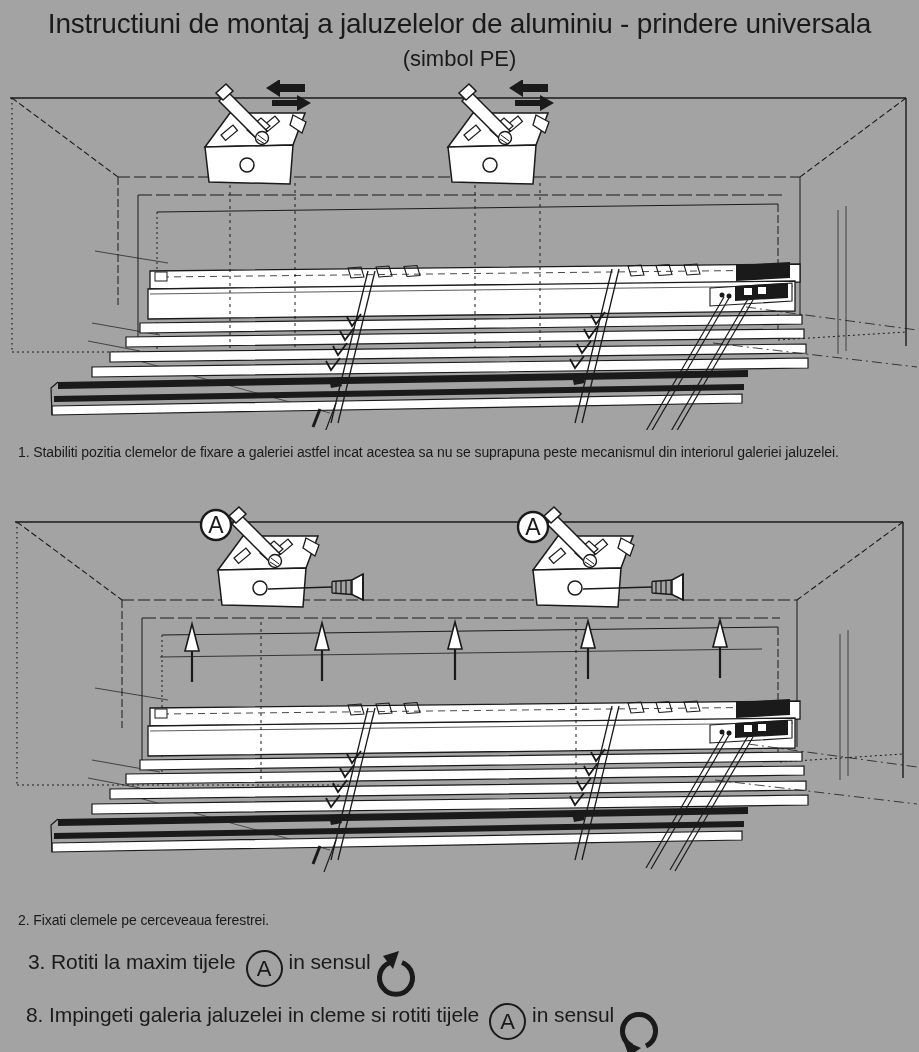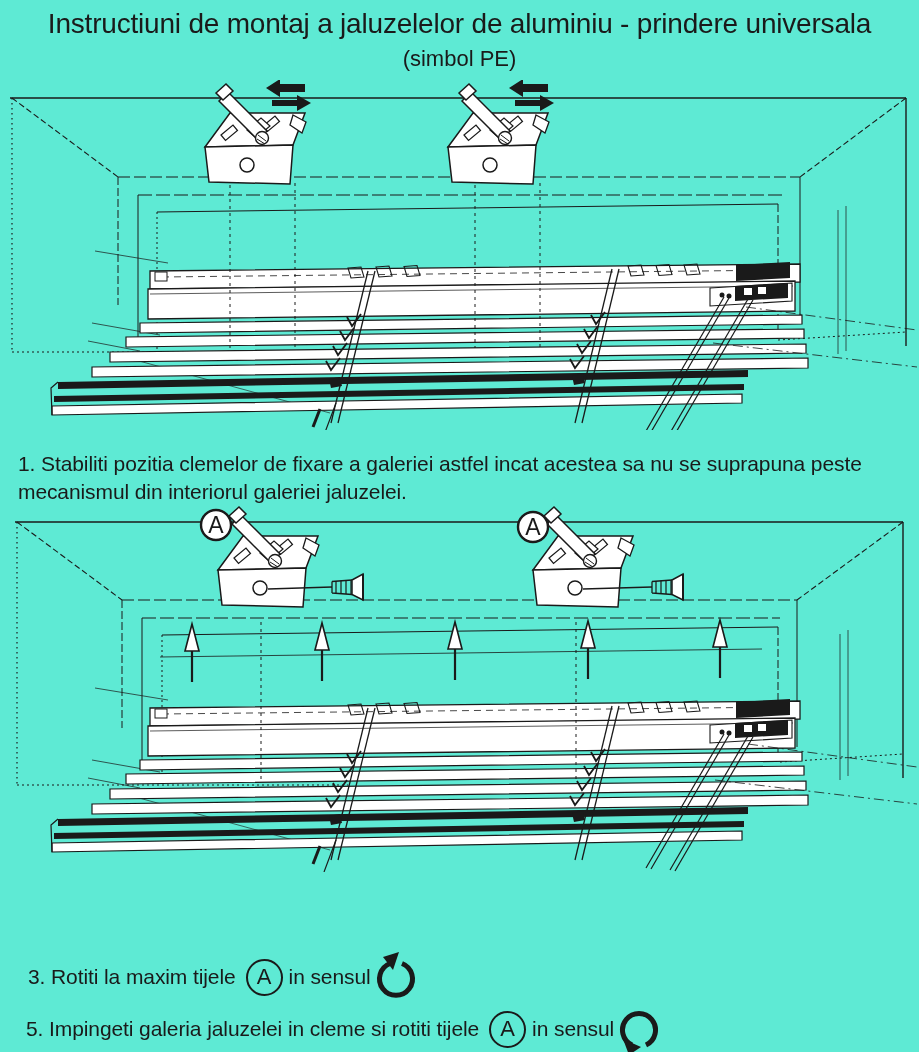--- a/index.html
+++ b/index.html
@@ -1,24 +1,24 @@
 <!DOCTYPE html>
 <html><head>
 <meta charset="utf-8">
 <style>
   html,body{margin:0;padding:0;background:#e8e8e8;}
-  .page{position:relative;width:919px;height:1052px;background:#5eead4;overflow:hidden;
+  .page{position:relative;width:919px;height:1052px;background:#a3a3a3;overflow:hidden;
         font-family:"Liberation Sans",sans-serif;color:#1a1a1a;}
   .title-block{position:absolute;top:6px;left:0;width:919px;text-align:center;}
   .title-line1{font-size:28px;line-height:36px;white-space:nowrap;letter-spacing:-0.2px;}
   .title-line2{font-size:22px;line-height:34px;}
-  .para{position:absolute;font-size:21px;line-height:1.32;letter-spacing:-0.1px;}
+  .para{position:absolute;font-size:14px;line-height:1.32;letter-spacing:-0.1px;}
   #step1{top:429px;left:18px;width:893px;}
   #step2{top:897px;left:18px;width:880px;}
-  .step-row{position:absolute;display:flex;align-items:center;font-size:21px;letter-spacing:-0.1px;}
+  .step-row{position:absolute;display:flex;align-items:flex-start;font-size:21px;letter-spacing:-0.1px;}
   #step3row{top:950px;left:28px;height:54px;}
   #step4row{top:1003px;left:26px;height:52px;}
   .amark{display:inline-flex;align-items:center;justify-content:center;flex:0 0 auto;
          width:33px;height:33px;border:2.4px solid #1a1a1a;border-radius:50%;
          font-size:22px;margin:0 6px 0 10px;}
   .suffix{margin-right:0;}
   .rot-icon{flex:0 0 auto;}
   svg.d{position:absolute;left:0;display:block;}
   #fig1{top:80px;}
   #fig2{top:500px;}
@@ -226,33 +226,34 @@
       <polygon class="f" points="315,150 322,123 329,150" stroke-width="1.6"></polygon>
       <path d="M455,180 V148" stroke-width="2.2"></path>
       <polygon class="f" points="448,149 455,122 462,149" stroke-width="1.6"></polygon>
       <path d="M588,179 V147" stroke-width="2.2"></path>
       <polygon class="f" points="581,148 588,121 595,148" stroke-width="1.6"></polygon>
       <path d="M720,178 V146" stroke-width="2.2"></path>
       <polygon class="f" points="713,147 720,120 727,147" stroke-width="1.6"></polygon>
     </g>
   </svg>
 
+  <p id="step2" class="para">2. Fixati clemele pe cerceveaua ferestrei.</p>
 
   <div id="step3row" class="step-row">
     <span>3. Rotiti la maxim tijele</span>
     <span class="amark">A</span>
     <span class="suffix">in sensul</span>
     <svg class="rot-icon" width="50" height="52" viewBox="0 0 48 52">
       <path d="M30,12.5 A16.5,16.5 0 1 1 18,12.5" stroke="#1a1a1a" stroke-width="5" fill="none"></path>
       <polygon points="27,1 11,6 21,19" fill="#1a1a1a"></polygon>
     </svg>
   </div>
 
   <div id="step4row" class="step-row">
-    <span>5. Impingeti galeria jaluzelei in cleme si rotiti tijele</span>
+    <span>8. Impingeti galeria jaluzelei in cleme si rotiti tijele</span>
     <span class="amark">A</span>
     <span class="suffix">in sensul</span>
     <svg class="rot-icon" width="50" height="54" viewBox="0 0 48 54">
       <path d="M31,43 A16.5,16.5 0 1 0 17,43" stroke="#1a1a1a" stroke-width="5" fill="none"></path>
       <polygon points="14,53 8,37 26,45" fill="#1a1a1a"></polygon>
     </svg>
   </div>
 
 </div>
 

